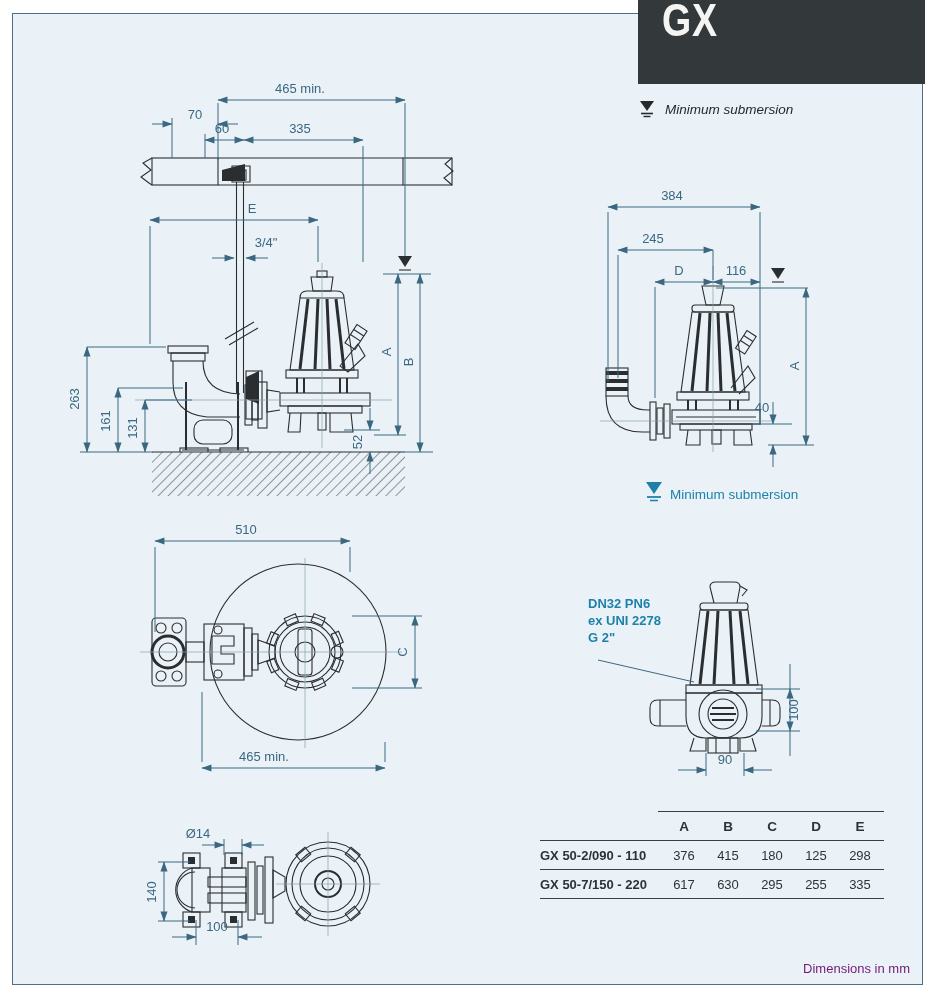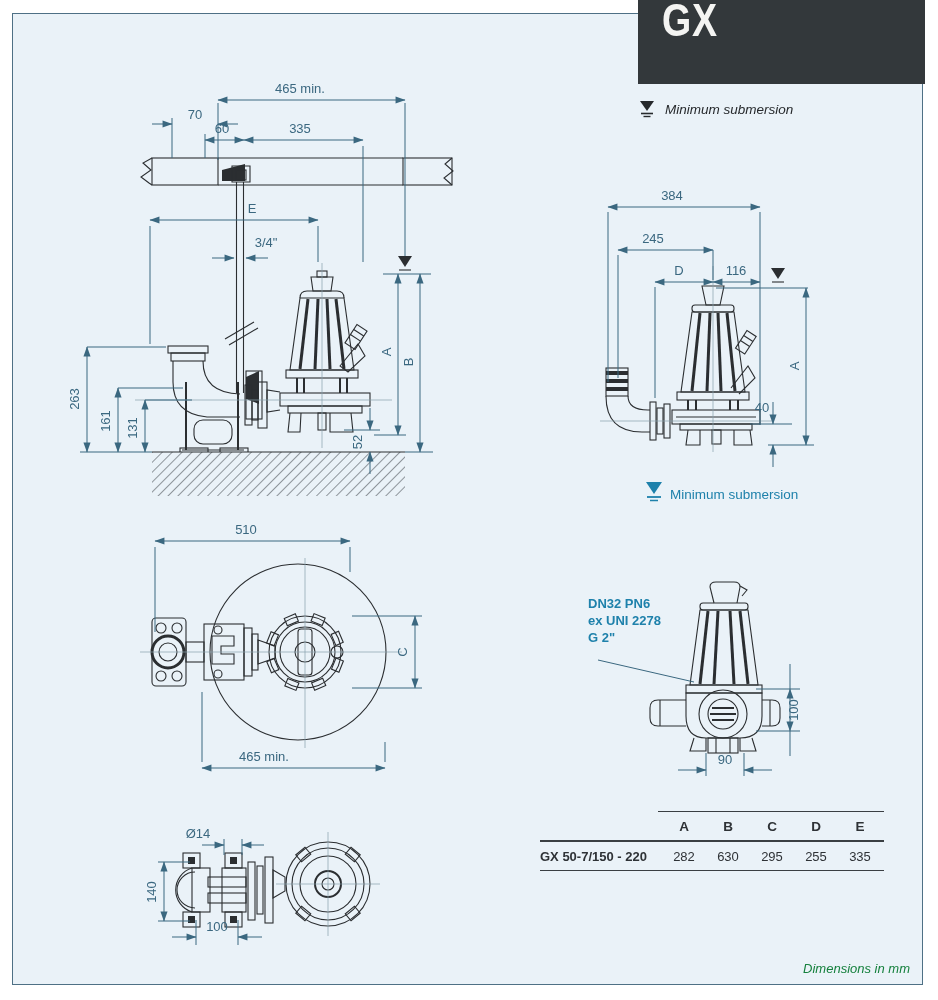--- a/index.html
+++ b/index.html
@@ -19,21 +19,21 @@
   .k3{stroke:#2b2e31;stroke-width:3;fill:none;}
   .kf{fill:#2b2e31;stroke:none;}
   .tealf{fill:#1e81ab;stroke:none;}
   .tbl{position:absolute;left:540px;top:811px;width:344px;color:#2e3236;}
   .toprule{margin-left:118px;border-top:1.2px solid #3a3f43;}
   .trow{display:flex;height:28px;align-items:center;}
   .tmodel{width:122px;font-weight:bold;font-size:13px;}
   .tcell{width:44px;text-align:center;font-size:13px;}
   .thead .tcell{font-weight:bold;font-size:13.5px;}
   .hr{border-top:1.6px solid #3a3f43;}
-  .footnote{position:absolute;left:790px;top:961px;width:120px;text-align:right;font-size:13px;font-style:italic;color:#15803d;}
+  .footnote{position:absolute;left:790px;top:961px;width:120px;text-align:right;font-size:13px;color:#701a75;}
 </style>
 </head>
 <body>
 
 <div class="panel"></div>
 
 <div class="gxbox">
   <span class="gxt">GX</span>
 </div>
 
@@ -419,24 +419,32 @@
   <div class="toprule"></div>
   <div class="trow thead">
     <div class="tmodel"></div>
     <div class="tcell">A</div>
     <div class="tcell">B</div>
     <div class="tcell">C</div>
     <div class="tcell">D</div>
     <div class="tcell">E</div>
   </div>
   <div class="hr"></div>
+  <div class="trow">
+    <div class="tmodel">GX 50-2/090 - 110</div>
+    <div class="tcell">376</div>
+    <div class="tcell">415</div>
+    <div class="tcell">180</div>
+    <div class="tcell">125</div>
+    <div class="tcell">298</div>
+  </div>
   <div class="hr"></div>
   <div class="trow">
     <div class="tmodel">GX 50-7/150 - 220</div>
-    <div class="tcell">282</div>
+    <div class="tcell">617</div>
     <div class="tcell">630</div>
     <div class="tcell">295</div>
     <div class="tcell">255</div>
     <div class="tcell">335</div>
   </div>
   <div class="hr"></div>
 </div>
 
 <div class="footnote">Dimensions in mm</div>
 

